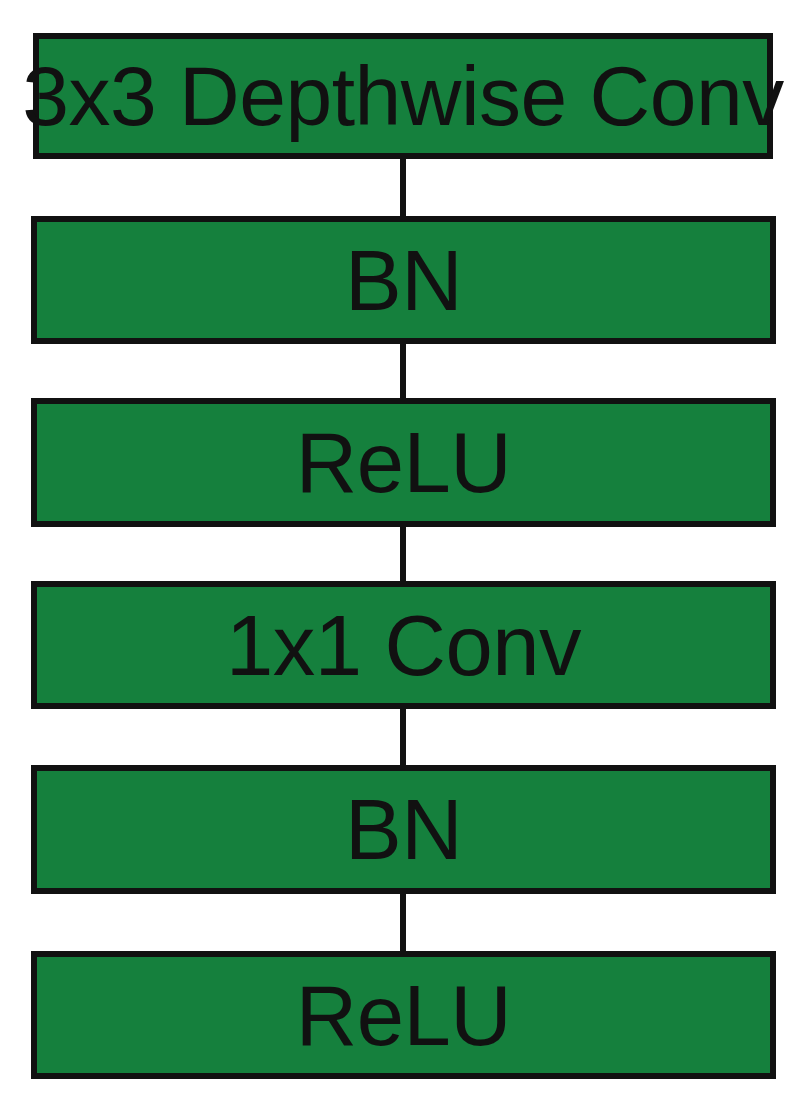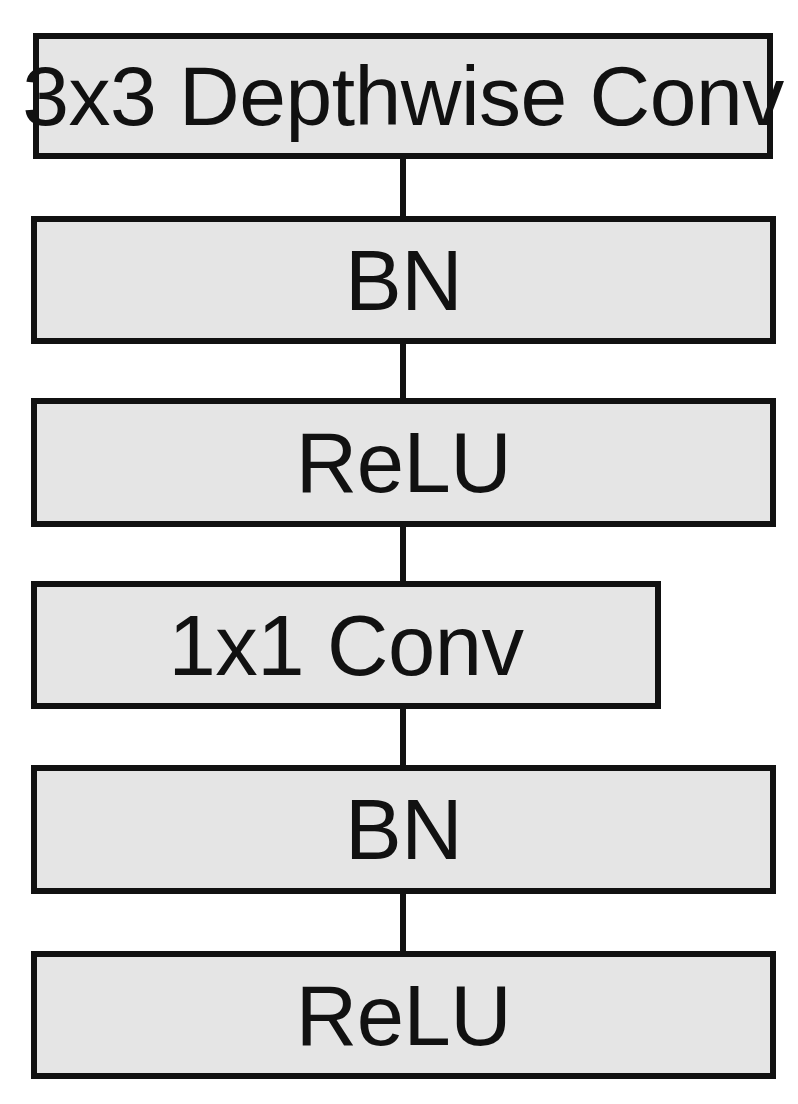--- a/index.html
+++ b/index.html
@@ -18,21 +18,21 @@
     position: relative;
     width: 798px;
     height: 1104px;
     background: #ffffff;
     overflow: hidden;
   }
 
   .node {
     position: absolute;
     box-sizing: border-box;
-    background: #e5e5e5;
+    background: #15803d;
     border: 6px solid #111111;
     display: flex;
     align-items: center;
     justify-content: center;
     z-index: 2;
   }
 
   .node-label {
     color: #111111;
     font-family: "Liberation Sans", sans-serif;
@@ -46,21 +46,21 @@
     position: absolute;
     background: #111111;
     width: 6px;
     z-index: 1;
   }
 
   
   .n0 { left: 33px;  top: 33px;   width: 740px; height: 126px; }
   .n1 { left: 31px;  top: 216px;  width: 745px; height: 128px; }
   .n2 { left: 31px;  top: 398px;  width: 745px; height: 129px; }
-  .n3 { left: 31px;  top: 581px;  width: 630px; height: 128px; }
+  .n3 { left: 31px;  top: 581px;  width: 745px; height: 128px; }
   .n4 { left: 31px;  top: 765px;  width: 745px; height: 129px; }
   .n5 { left: 31px;  top: 951px;  width: 745px; height: 128px; }
 
   
   .n0 .node-label { font-size: 84px; }
   .n1 .node-label { font-size: 85px; }
   .n2 .node-label { font-size: 85px; }
   .n3 .node-label { font-size: 85px; }
   .n4 .node-label { font-size: 85px; }
   .n5 .node-label { font-size: 85px; }

